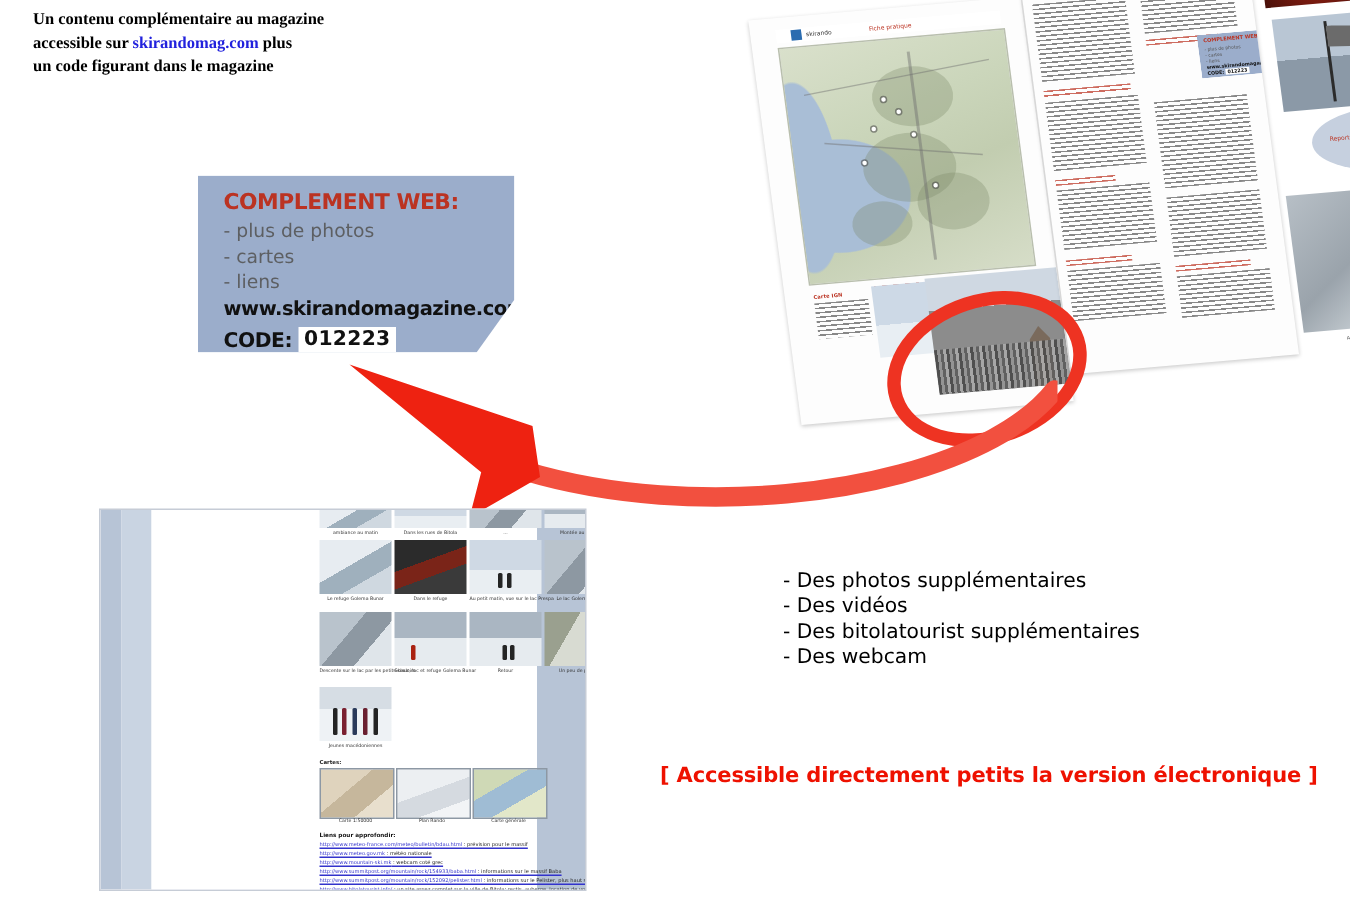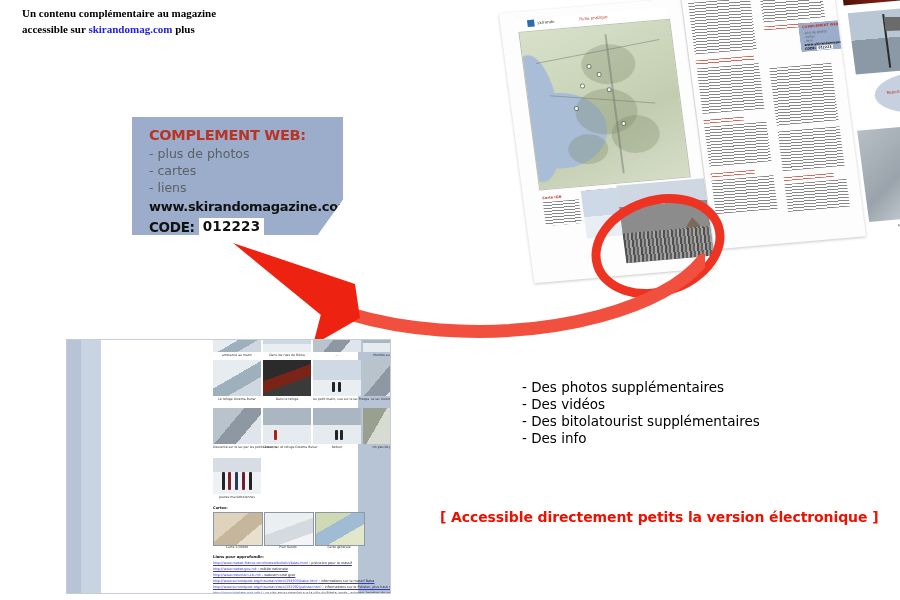--- a/index.html
+++ b/index.html
@@ -360,20 +360,21 @@
     white-space: nowrap;
     letter-spacing: -0.1px;
   }
 </style>
 </head>
 <body>
 
 <div id="header-block">
   <div class="subtitle-line">Un contenu complémentaire au magazine</div>
   <div class="subtitle-line"><span>accessible sur </span><span id="site-link">skirandomag.com</span><span> plus</span></div>
+  <div class="subtitle-line">un code figurant dans le magazine</div>
 </div>
 
 <div id="complement-box">
   <div id="complement-heading">COMPLEMENT WEB:</div>
   <div class="complement-item" id="ci0">- plus de photos</div>
   <div class="complement-item" id="ci1">- cartes</div>
   <div class="complement-item" id="ci2">- liens</div>
   <div id="complement-url">www.skirandomagazine.com</div>
   <div id="complement-code-row">
     <span id="complement-code-label">CODE:</span>
@@ -540,16 +541,16 @@
       <div class="wp-link" style="top:251px;"><span>http://www.bitolatourist.info/</span><span class="plain"> : un site assez complet sur la ville de Bitola: rectis, auberge, location de voitures...etc</span></div>
 
     </div>
   </div>
 </div>
 
 <div id="feature-list">
   <div class="feature-item">- Des photos supplémentaires</div>
   <div class="feature-item">- Des vidéos</div>
   <div class="feature-item">- Des bitolatourist supplémentaires</div>
-  <div class="feature-item">- Des info</div>
+  <div class="feature-item">- Des webcam</div>
 </div>
 
 <div id="footer-note">[ Accessible directement petits la version électronique ]</div>
 
 </body></html>

